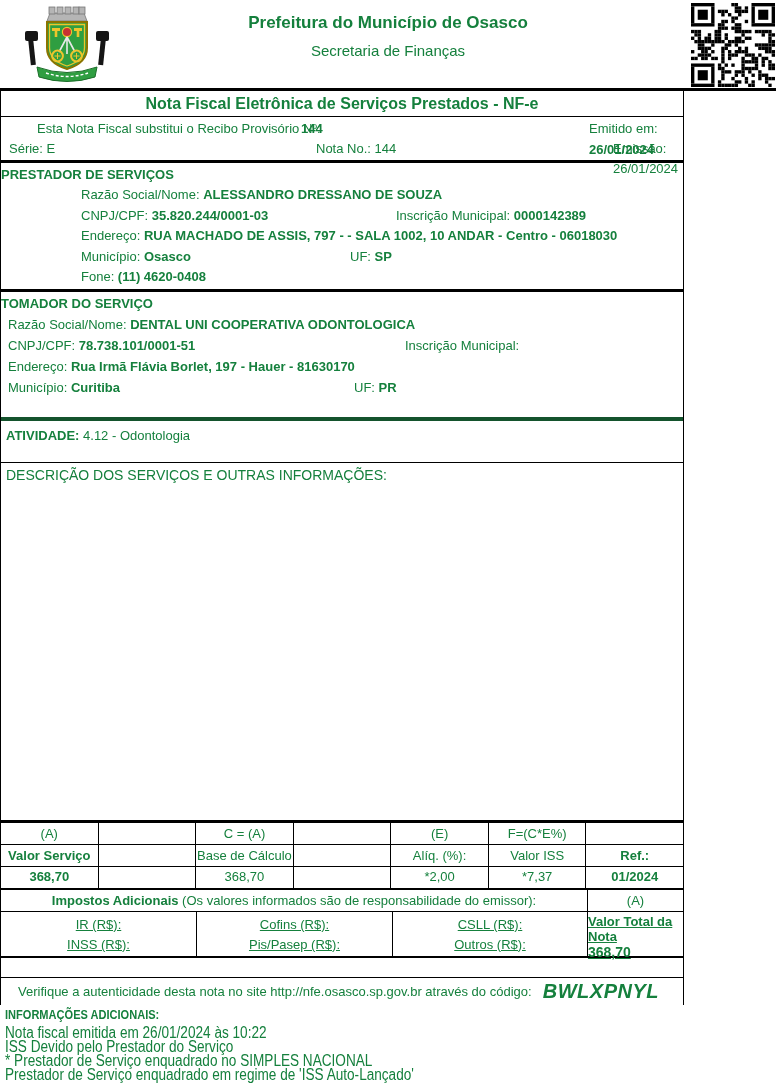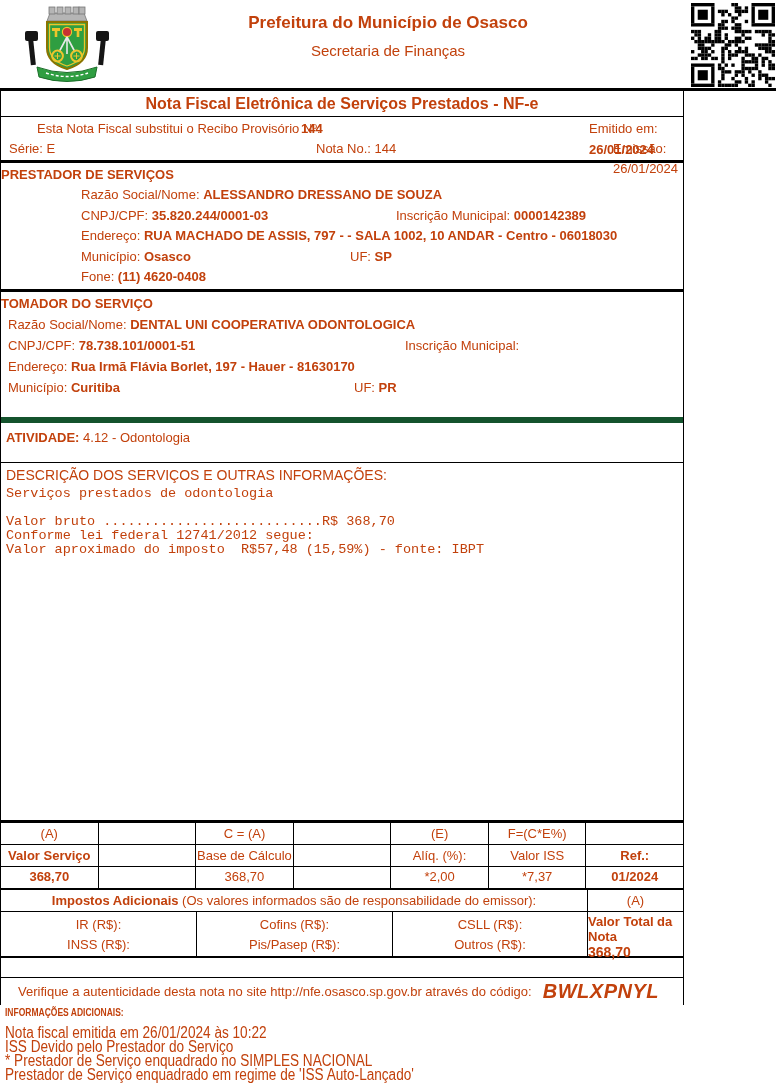--- a/index.html
+++ b/index.html
@@ -1,16 +1,16 @@
 <!DOCTYPE html>
 <html><head>
 <meta charset="utf-8">
 <style>
   html,body{margin:0;padding:0;background:#fff;}
-  .page{position:relative;width:776px;height:1085px;background:#fff;color:#c2410c;
+  .page{position:relative;width:776px;height:1085px;background:#fff;color:#15803d;
         font-family:"Liberation Sans",sans-serif;font-size:13px;overflow:hidden;}
 
   
   .header{position:absolute;top:0;left:0;width:776px;height:91px;box-sizing:border-box;
           border-bottom:3px solid #000;}
   .seal{position:absolute;left:14px;top:4px;width:106px;height:80px;}
   .h-title{position:absolute;top:13px;left:0;right:0;text-align:center;
            font-size:17px;font-weight:bold;}
   .h-sub{position:absolute;top:42px;left:0;right:0;text-align:center;font-size:15px;}
   .qr{position:absolute;right:1px;top:3px;width:84px;height:84px;}
@@ -38,21 +38,21 @@
   .prestador{top:69px;height:129px;border-top:3px solid #000;}
   .prestador .row{position:relative;height:20.5px;line-height:20.5px;padding-left:80px;}
   .prestador .im{position:absolute;left:395px;top:0;}
   .prestador .uf{position:absolute;left:349px;top:0;}
 
   .tomador{top:198px;height:128px;border-top:3px solid #000;}
   .tomador .row{position:relative;height:21px;line-height:21px;padding-left:7px;}
   .tomador .im{position:absolute;left:404px;top:0;}
   .tomador .uf{position:absolute;left:353px;top:0;}
 
-  .atividade{top:326px;height:45px;border-top:6px solid #14532d;padding:7px 0 0 5px;}
+  .atividade{top:326px;height:45px;border-top:4px solid #14532d;padding:7px 0 0 5px;}
 
   .descricao{top:371px;height:358px;border-top:1px solid #000;}
   .desc-title{font-weight:normal;font-size:14px;padding:4px 0 0 5px;height:18px;}
   .desc-pre{margin:2px 0 0 5px;font-family:"Liberation Mono",monospace;
             font-size:13.5px;line-height:14px;white-space:pre;}
 
   
   .valores{top:729px;height:68px;border-top:3px solid #000;}
   .vt-row{display:flex;}
   .vt-cell{flex:1 1 0;box-sizing:border-box;border-right:1px solid #000;
@@ -62,38 +62,38 @@
   .vt-row:nth-child(3) .vt-cell{height:21px;line-height:20px;}
   .vt-row:nth-child(2) .vt-cell:nth-child(1),.vt-row:nth-child(2) .vt-cell:nth-child(7),
   .vt-row:nth-child(3) .vt-cell:nth-child(1),.vt-row:nth-child(3) .vt-cell:nth-child(7)
   {font-weight:bold;}
 
   
   .impostos{top:797px;height:70px;border-top:2px solid #000;border-bottom:2px solid #000;}
   .imp-row1{display:flex;height:21px;line-height:21px;border-bottom:1px solid #000;}
   .imp-title{width:587px;box-sizing:border-box;border-right:1px solid #000;text-align:center;}
   .imp-a{flex:1;text-align:center;}
-  .imp-row2{display:flex;height:44px;}
+  .imp-row2{display:flex;height:44px;text-decoration:underline;}
   .imp-cell{width:196px;box-sizing:border-box;border-right:1px solid #000;display:flex;
             flex-direction:column;justify-content:space-around;text-align:center;padding:2px 0;}
   .imp-cell.c3{width:195px;}
   .imp-total{flex:1;display:flex;flex-direction:column;justify-content:space-around;
              text-align:left;font-weight:bold;padding:2px 0;}
   .imp-total .val{font-size:14px;}
 
   
   .verif{top:886px;height:28px;border-top:1px solid #000;line-height:27px;}
   .verif .txt{position:absolute;left:17px;}
   .verif .code{position:absolute;right:24px;font-weight:bold;font-style:italic;
                font-size:20px;letter-spacing:.5px;}
 
   
   .info{position:absolute;top:1007px;left:5px;width:766px;}
   .cond{display:inline-block;transform:scaleX(.85);transform-origin:0 50%;white-space:nowrap;}
-  .info-title{font-weight:bold;font-size:10px;height:19px;}
+  .info-title{font-weight:bold;font-size:13px;height:19px;}
   .info-line{font-size:16px;height:14px;line-height:14px;}
 </style>
 </head>
 <body>
 
 <div class="page">
 
   <div class="header">
     <svg class="seal" viewBox="0 0 106 80">
 
@@ -417,25 +417,20 @@
         <span class="uf"><span>UF: </span><span class="b">PR</span></span>
       </div>
     </div>
 
     <div class="atividade">
       <span class="b">ATIVIDADE: </span><span>4.12 - Odontologia</span>
     </div>
 
     <div class="descricao">
       <div class="desc-title">DESCRIÇÃO DOS SERVIÇOS E OUTRAS INFORMAÇÕES:</div>
-      <pre class="desc-pre">Serviços prestados de odontologia
-
-Valor bruto ...........................R$ 368,70
-Conforme lei federal 12741/2012 segue:
-Valor aproximado do imposto  R$57,48 (15,59%) - fonte: IBPT</pre>
     </div>
 
     <div class="valores">
         <div class="vt-row">
           <div class="vt-cell">(A)</div>
           <div class="vt-cell"></div>
           <div class="vt-cell">C = (A)</div>
           <div class="vt-cell"></div>
           <div class="vt-cell">(E)</div>
           <div class="vt-cell">F=(C*E%)</div>

